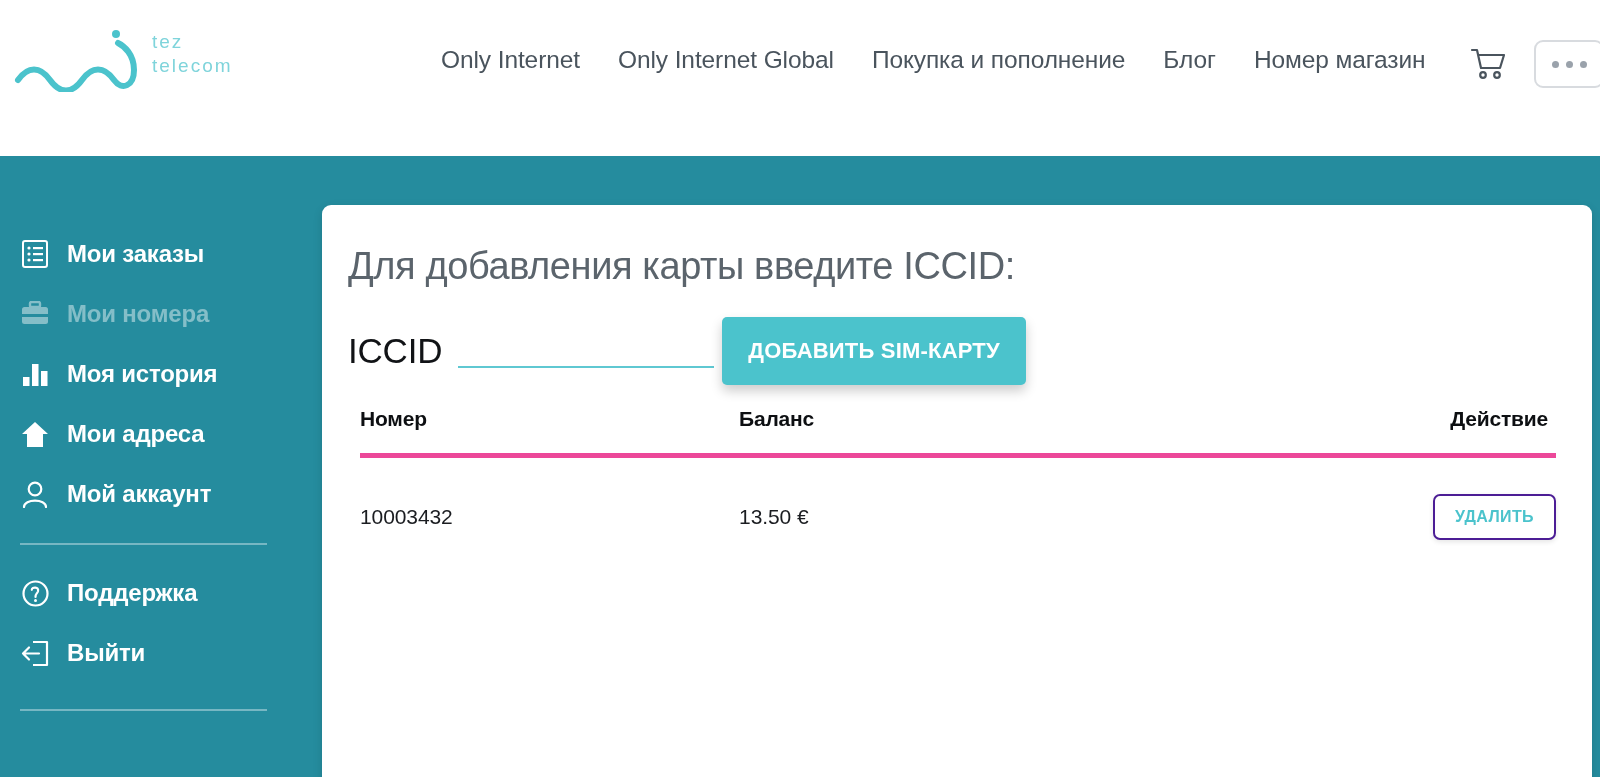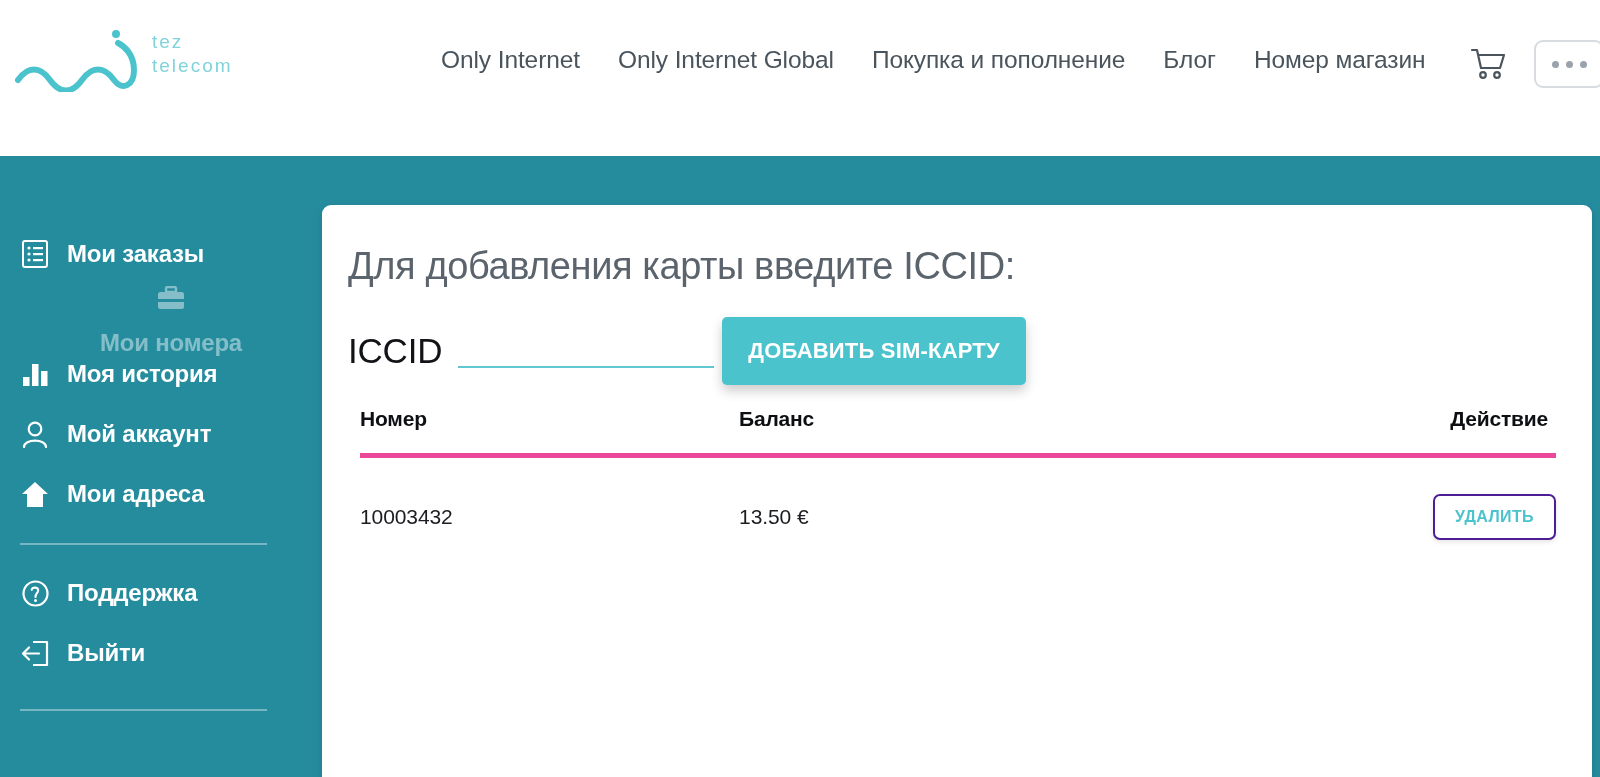--- a/index.html
+++ b/index.html
@@ -99,21 +99,21 @@
     letter-spacing: -0.2px;
     line-height: 1;
   }
   .side-item .side-ico {
     width: 30px; height: 30px;
     display: flex;
     align-items: center;
     justify-content: center;
     flex: 0 0 30px;
   }
-  .side-item.dim { color: rgba(255,255,255,0.44); flex-direction: column; }
+  .side-item.dim { color: rgba(255,255,255,0.44); }
   .side-item.dim svg { opacity: 0.44; }
   .side-sep {
     height: 2px;
     background: rgba(255,255,255,0.38);
     margin: 19px 55px 18px 20px;
   }
   .side-sep.bottom { margin-top: 26px; }
 
   
   .card {
@@ -300,35 +300,35 @@
           <rect x="1" y="16" width="6.5" height="9" fill="#fff"></rect>
           <rect x="10" y="3" width="6.5" height="22" fill="#fff"></rect>
           <rect x="19" y="10" width="6.5" height="15" fill="#fff"></rect>
         </svg>
       </span>
       <span class="side-label">Моя история</span>
     </a>
 
     <a class="side-item" href="#">
       <span class="side-ico">
+        <svg width="28" height="27" viewBox="0 0 28 27">
+          <path d="M14 1 L27 13 L22 13 L22 26 L6 26 L6 13 L1 13 Z" fill="#fff"></path>
+        </svg>
+      </span>
+      <span class="side-label">Мои адреса</span>
+    </a>
+
+    <a class="side-item" href="#">
+      <span class="side-ico">
         <svg width="26" height="27" viewBox="0 0 26 27">
           <circle cx="13" cy="8" r="6.3" fill="none" stroke="#fff" stroke-width="2.2"></circle>
           <path d="M2 26 C2 17.5, 24 17.5, 24 26" fill="none" stroke="#fff" stroke-width="2.2" stroke-linecap="round"></path>
         </svg>
       </span>
       <span class="side-label">Мой аккаунт</span>
-    </a>
-
-    <a class="side-item" href="#">
-      <span class="side-ico">
-        <svg width="28" height="27" viewBox="0 0 28 27">
-          <path d="M14 1 L27 13 L22 13 L22 26 L6 26 L6 13 L1 13 Z" fill="#fff"></path>
-        </svg>
-      </span>
-      <span class="side-label">Мои адреса</span>
     </a>
 
     <div class="side-sep"></div>
 
     <a class="side-item" href="#">
       <span class="side-ico">
         <svg width="27" height="27" viewBox="0 0 27 27">
           <circle cx="13.5" cy="13.5" r="12" fill="none" stroke="#fff" stroke-width="2.2"></circle>
           <path d="M9.8 9.8 C9.8 6.6, 17.3 6.6, 16 11.2 C15.2 13.8, 13.5 13.6, 13.5 17" fill="none" stroke="#fff" stroke-width="2.2" stroke-linecap="round"></path>
           <circle cx="13.5" cy="20.5" r="1.5" fill="#fff"></circle>

